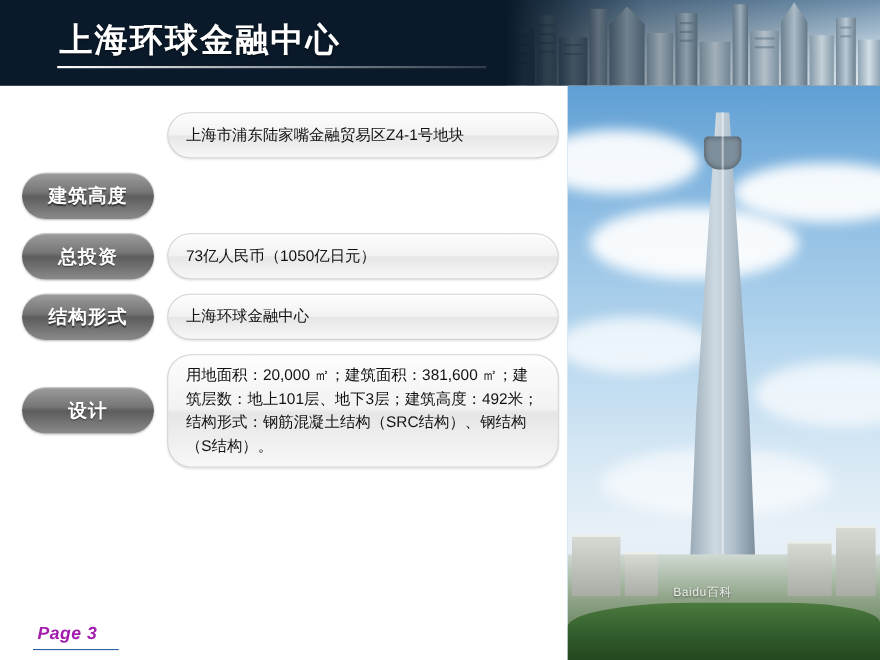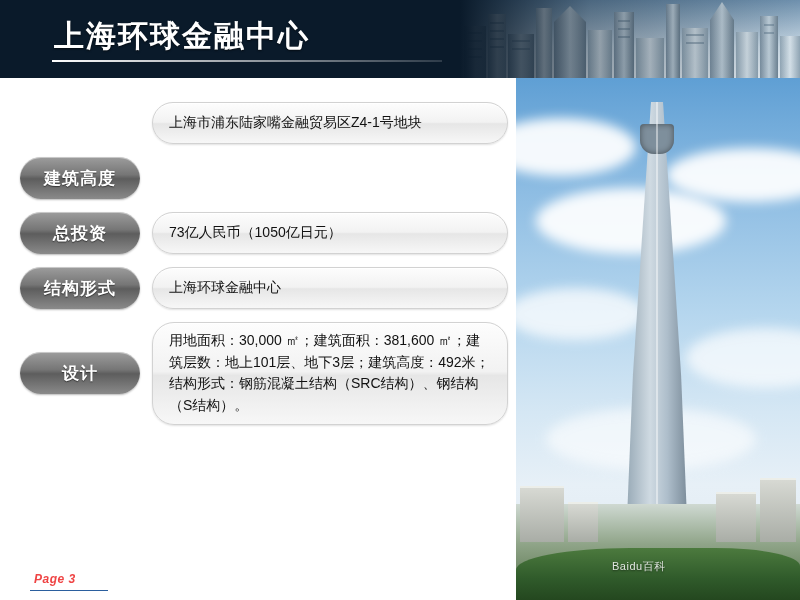--- a/index.html
+++ b/index.html
@@ -183,35 +183,35 @@
   .trees {
     position: absolute;
     left: 0; bottom: 0;
     width: 284px; height: 52px;
     background: linear-gradient(to bottom, #4c7a3e 0%, #2f5a2a 60%, #24471f 100%);
     border-radius: 40% 30% 0 0 / 22px 18px 0 0;
   }
   .watermark {
     position: absolute;
     left: 96px;
-    bottom: 26px;
+    bottom: 54px;
     color: rgba(255,255,255,.85);
     font-size: 11px;
     letter-spacing: .5px;
     text-shadow: 0 1px 2px rgba(0,0,0,.5);
     white-space: nowrap;
   }
 
   
   .footer {
     position: absolute;
     left: 34px;
     bottom: 14px;
-    color: #ef4444;
-    font-size: 12px;
+    color: #a21caf;
+    font-size: 16px;
     font-weight: bold;
     font-style: italic;
     letter-spacing: .5px;
   }
   .footer-rule {
     position: absolute;
     left: 30px;
     bottom: 9px;
     width: 78px;
     height: 1px;
@@ -309,21 +309,21 @@
         <div class="row-value">73亿人民币（1050亿日元）</div>
       </div>
 
       <div class="row">
         <div class="row-label">结构形式</div>
         <div class="row-value">上海环球金融中心</div>
       </div>
 
       <div class="row tall">
         <div class="row-label">设计</div>
-        <div class="row-value multi">用地面积：30,000 ㎡；建筑面积：381,600 ㎡；建筑层数：地上101层、地下3层；建筑高度：492米；结构形式：钢筋混凝土结构（SRC结构）、钢结构（S结构）。</div>
+        <div class="row-value multi">用地面积：20,000 ㎡；建筑面积：381,600 ㎡；建筑层数：地上101层、地下3层；建筑高度：492米；结构形式：钢筋混凝土结构（SRC结构）、钢结构（S结构）。</div>
       </div>
 
     </div>
 
     <div class="photo">
       <div class="sky"></div>
 
       <div class="cloud" style="left:-30px; top:40px; width:150px; height:58px;"></div>
       <div class="cloud" style="left:20px; top:110px; width:190px; height:66px;"></div>
       <div class="cloud" style="left:150px; top:70px; width:170px; height:54px;"></div>

